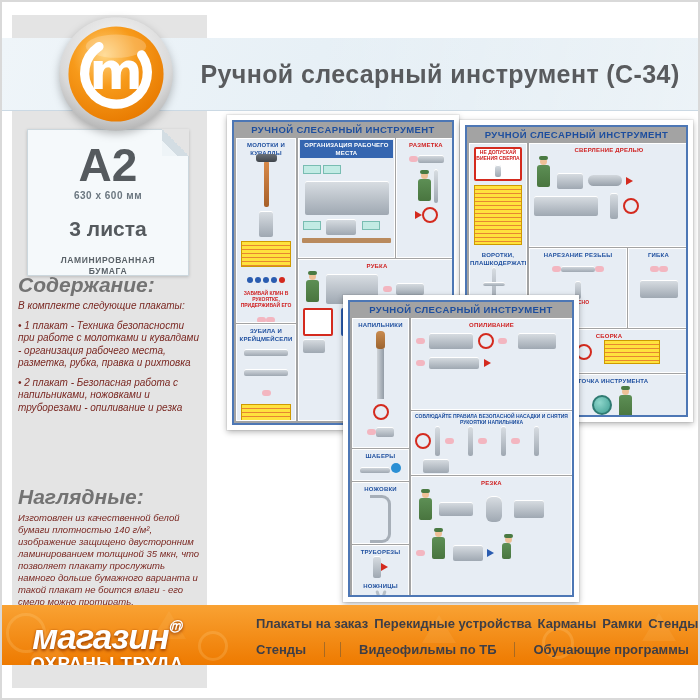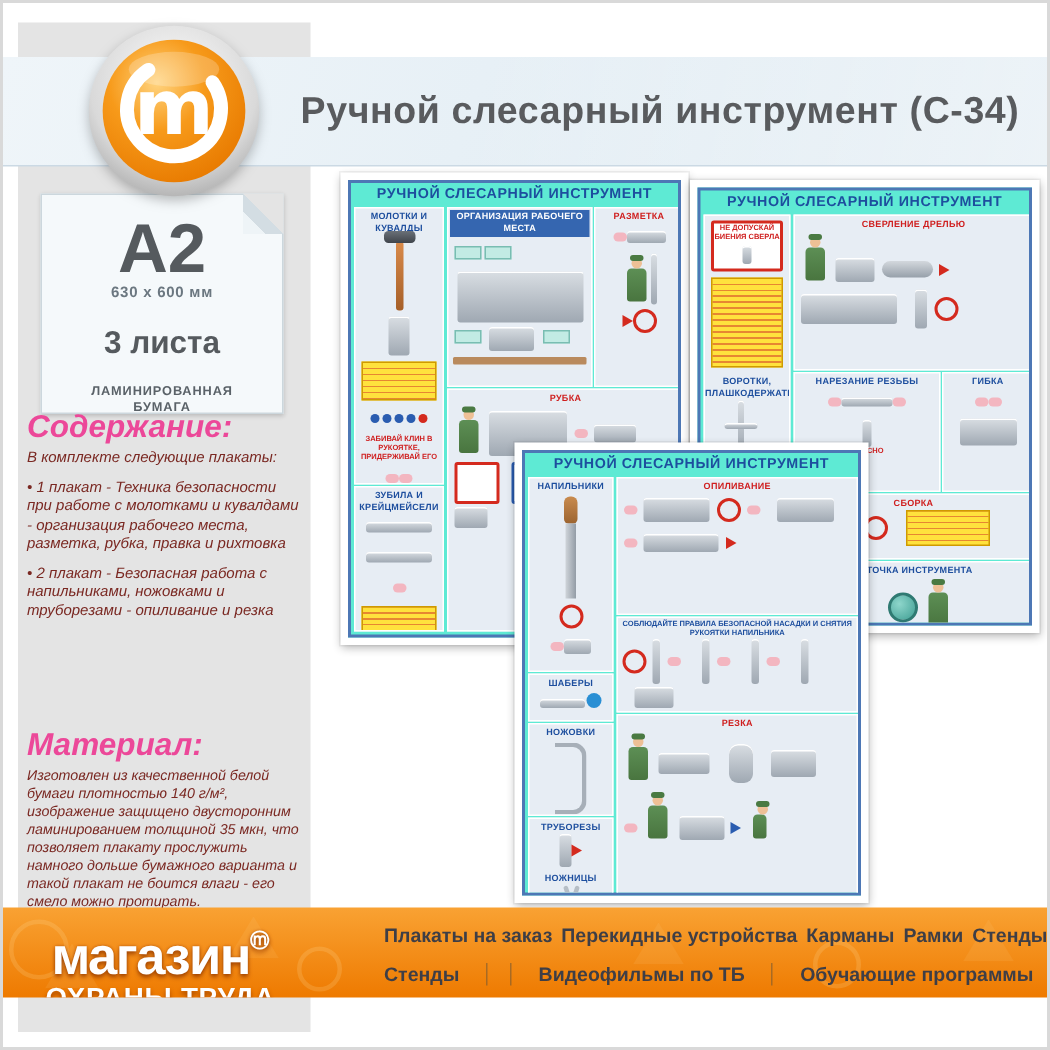--- a/index.html
+++ b/index.html
@@ -21,30 +21,30 @@
   .spec-card .fold{position:absolute;top:-1px;right:-1px;width:27px;height:27px;background:linear-gradient(225deg,#e4e4e4 0 50%,#d3dde3 50% 72%,#eef4f7 72% 100%);}
   .spec-format{margin-top:12px;font-size:46px;line-height:46px;font-weight:bold;color:#555a5e;}
   .spec-size{margin-top:2px;font-size:10px;font-weight:bold;color:#6b7780;letter-spacing:.5px;}
   .spec-sheets{margin-top:16px;font-size:21px;font-weight:bold;color:#555a5e;}
   .spec-paper{margin-top:14px;font-size:8.5px;font-weight:bold;color:#5a6268;letter-spacing:.6px;line-height:11px;}
 
   
   .txt{position:absolute;left:16px;width:184px;color:#7a2822;font-style:italic;z-index:3;}
   .contents{top:272px;}
   .material{top:484px;}
-  .txt h2{margin:0 0 4px 0;font-size:21px;line-height:22px;font-weight:bold;color:#ec4899;}
+  .txt h2{margin:0 0 4px 0;font-size:21px;line-height:22px;font-weight:bold;color:#737373;}
   .txt p{margin:0 0 7px 0;font-size:10px;line-height:12.5px;}
   .material p{font-size:9.5px;line-height:12px;}
 
   
   .poster{position:absolute;background:#fff;padding:5px;box-sizing:border-box;box-shadow:0 2px 6px rgba(0,0,0,.3),0 0 0 1px rgba(0,0,0,.05);}
   .p1{left:225px;top:113px;width:232px;height:315px;z-index:2;}
   .p2{left:458px;top:118px;width:233px;height:302px;z-index:2;}
   .p3{left:341px;top:293px;width:236px;height:307px;z-index:4;}
-  .pin{position:relative;width:100%;height:100%;border:2px solid #4d77b5;background:#5eead4;box-sizing:border-box;overflow:hidden;}
+  .pin{position:relative;width:100%;height:100%;border:2px solid #4d77b5;background:#a3a3a3;box-sizing:border-box;overflow:hidden;}
   .ptitle{height:15px;line-height:15px;text-align:center;font-size:9.5px;font-weight:bold;color:#1d4e9e;letter-spacing:.4px;white-space:nowrap;}
   .pbody{position:absolute;left:2px;top:16px;right:2px;bottom:2px;}
   .cell{position:absolute;background:#e7edf4;border:1px solid #fff;box-sizing:border-box;overflow:hidden;text-align:center;}
   .sh{font-size:6px;line-height:8px;font-weight:bold;color:#1d4e9e;text-align:center;padding-top:2px;letter-spacing:.2px;}
   .sh.red{color:#cf1f1f;}
   .sh.bar{background:#3566b0;color:#fff;margin:1px;padding:1px 0;}
   .t5{font-size:5px;line-height:6px;}
   .rn{color:#cf1f1f;font-weight:bold;}
   .bn{color:#1d4e9e;font-weight:bold;}
 
@@ -72,21 +72,21 @@
   .arrRr{display:inline-block;width:0;height:0;border-left:7px solid #d42a1e;border-top:4px solid transparent;border-bottom:4px solid transparent;vertical-align:middle;}
   .plx{display:inline-block;width:3px;height:24px;background:#b6bec6;border-radius:2px;}
   .rot18{transform:rotate(18deg);} .rotm18{transform:rotate(-18deg);margin-left:-4px;}
 
   
   .footer-bar{position:absolute;left:0;top:603px;width:696px;height:60px;background:linear-gradient(#f9a233,#ee7a00);z-index:7;overflow:hidden;}
   .wm{position:absolute;opacity:.18;box-sizing:border-box;}
   .wm.c{border:3px solid #ffe2a8;border-radius:50%;}
   .wm.t{background:rgba(255,226,168,.55);clip-path:polygon(50% 0,100% 100%,0 100%);}
   .brand{position:absolute;left:10px;top:5px;width:190px;text-align:center;color:#fff;z-index:2;}
-  .brand-top{font-size:35px;line-height:34px;font-weight:bold;letter-spacing:-1px;text-shadow:0 2px 3px rgba(150,60,0,.85),0 0 2px rgba(150,60,0,.6);}
+  .brand-top{font-size:35px;line-height:34px;font-weight:bold;letter-spacing:-1px;text-shadow:0 2px 3px rgba(150,60,0,.85),0 0 2px rgba(150,60,0,.6);font-style:italic;}
   .brand-r{font-size:13px;vertical-align:18px;letter-spacing:0;}
   .brand-bot{font-size:18.5px;line-height:19px;font-weight:bold;letter-spacing:.5px;text-shadow:0 2px 3px rgba(150,60,0,.85);}
   .menu{position:absolute;left:207px;right:6px;top:5px;height:52px;display:flex;flex-direction:column;justify-content:space-around;z-index:2;margin-left:44px;}
   .mrow{display:flex;align-items:center;justify-content:space-between;}
   .mitem{font-size:13px;font-weight:bold;color:#3e3e46;white-space:nowrap;padding:0 3px;cursor:pointer;}
   .vdiv{width:1px;height:15px;background:#6b5536;opacity:.55;}
 </style>
 </head>
 <body>
 
@@ -131,21 +131,21 @@
   </div>
 
   <section class="txt contents">
     <h2>Содержание:</h2>
     <p>В комплекте следующие плакаты:</p>
     <p>• 1 плакат - Техника безопасности при работе с молотками и кувалдами - организация рабочего места, разметка, рубка, правка и рихтовка</p>
     <p>• 2 плакат - Безопасная работа с напильниками, ножовками и труборезами - опиливание и резка</p>
   </section>
 
   <section class="txt material">
-    <h2>Материал:</h2>
+    <h2>Наглядные:</h2>
     <p>Изготовлен из качественной белой бумаги плотностью 140 г/м², изображение защищено двусторонним ламинированием толщиной 35 мкн, что позволяет плакату прослужить намного дольше бумажного варианта и такой плакат не боится влаги - его смело можно протирать.</p>
   </section>
 
   <div class="poster p1">
     <div class="pin">
       <div class="ptitle">РУЧНОЙ СЛЕСАРНЫЙ ИНСТРУМЕНТ</div>
       <div class="pbody">
         <div class="cell" style="left:0;top:0;width:60px;height:185px;">
           <div class="sh">МОЛОТКИ И КУВАЛДЫ</div>
           <div class="hammer"></div>

